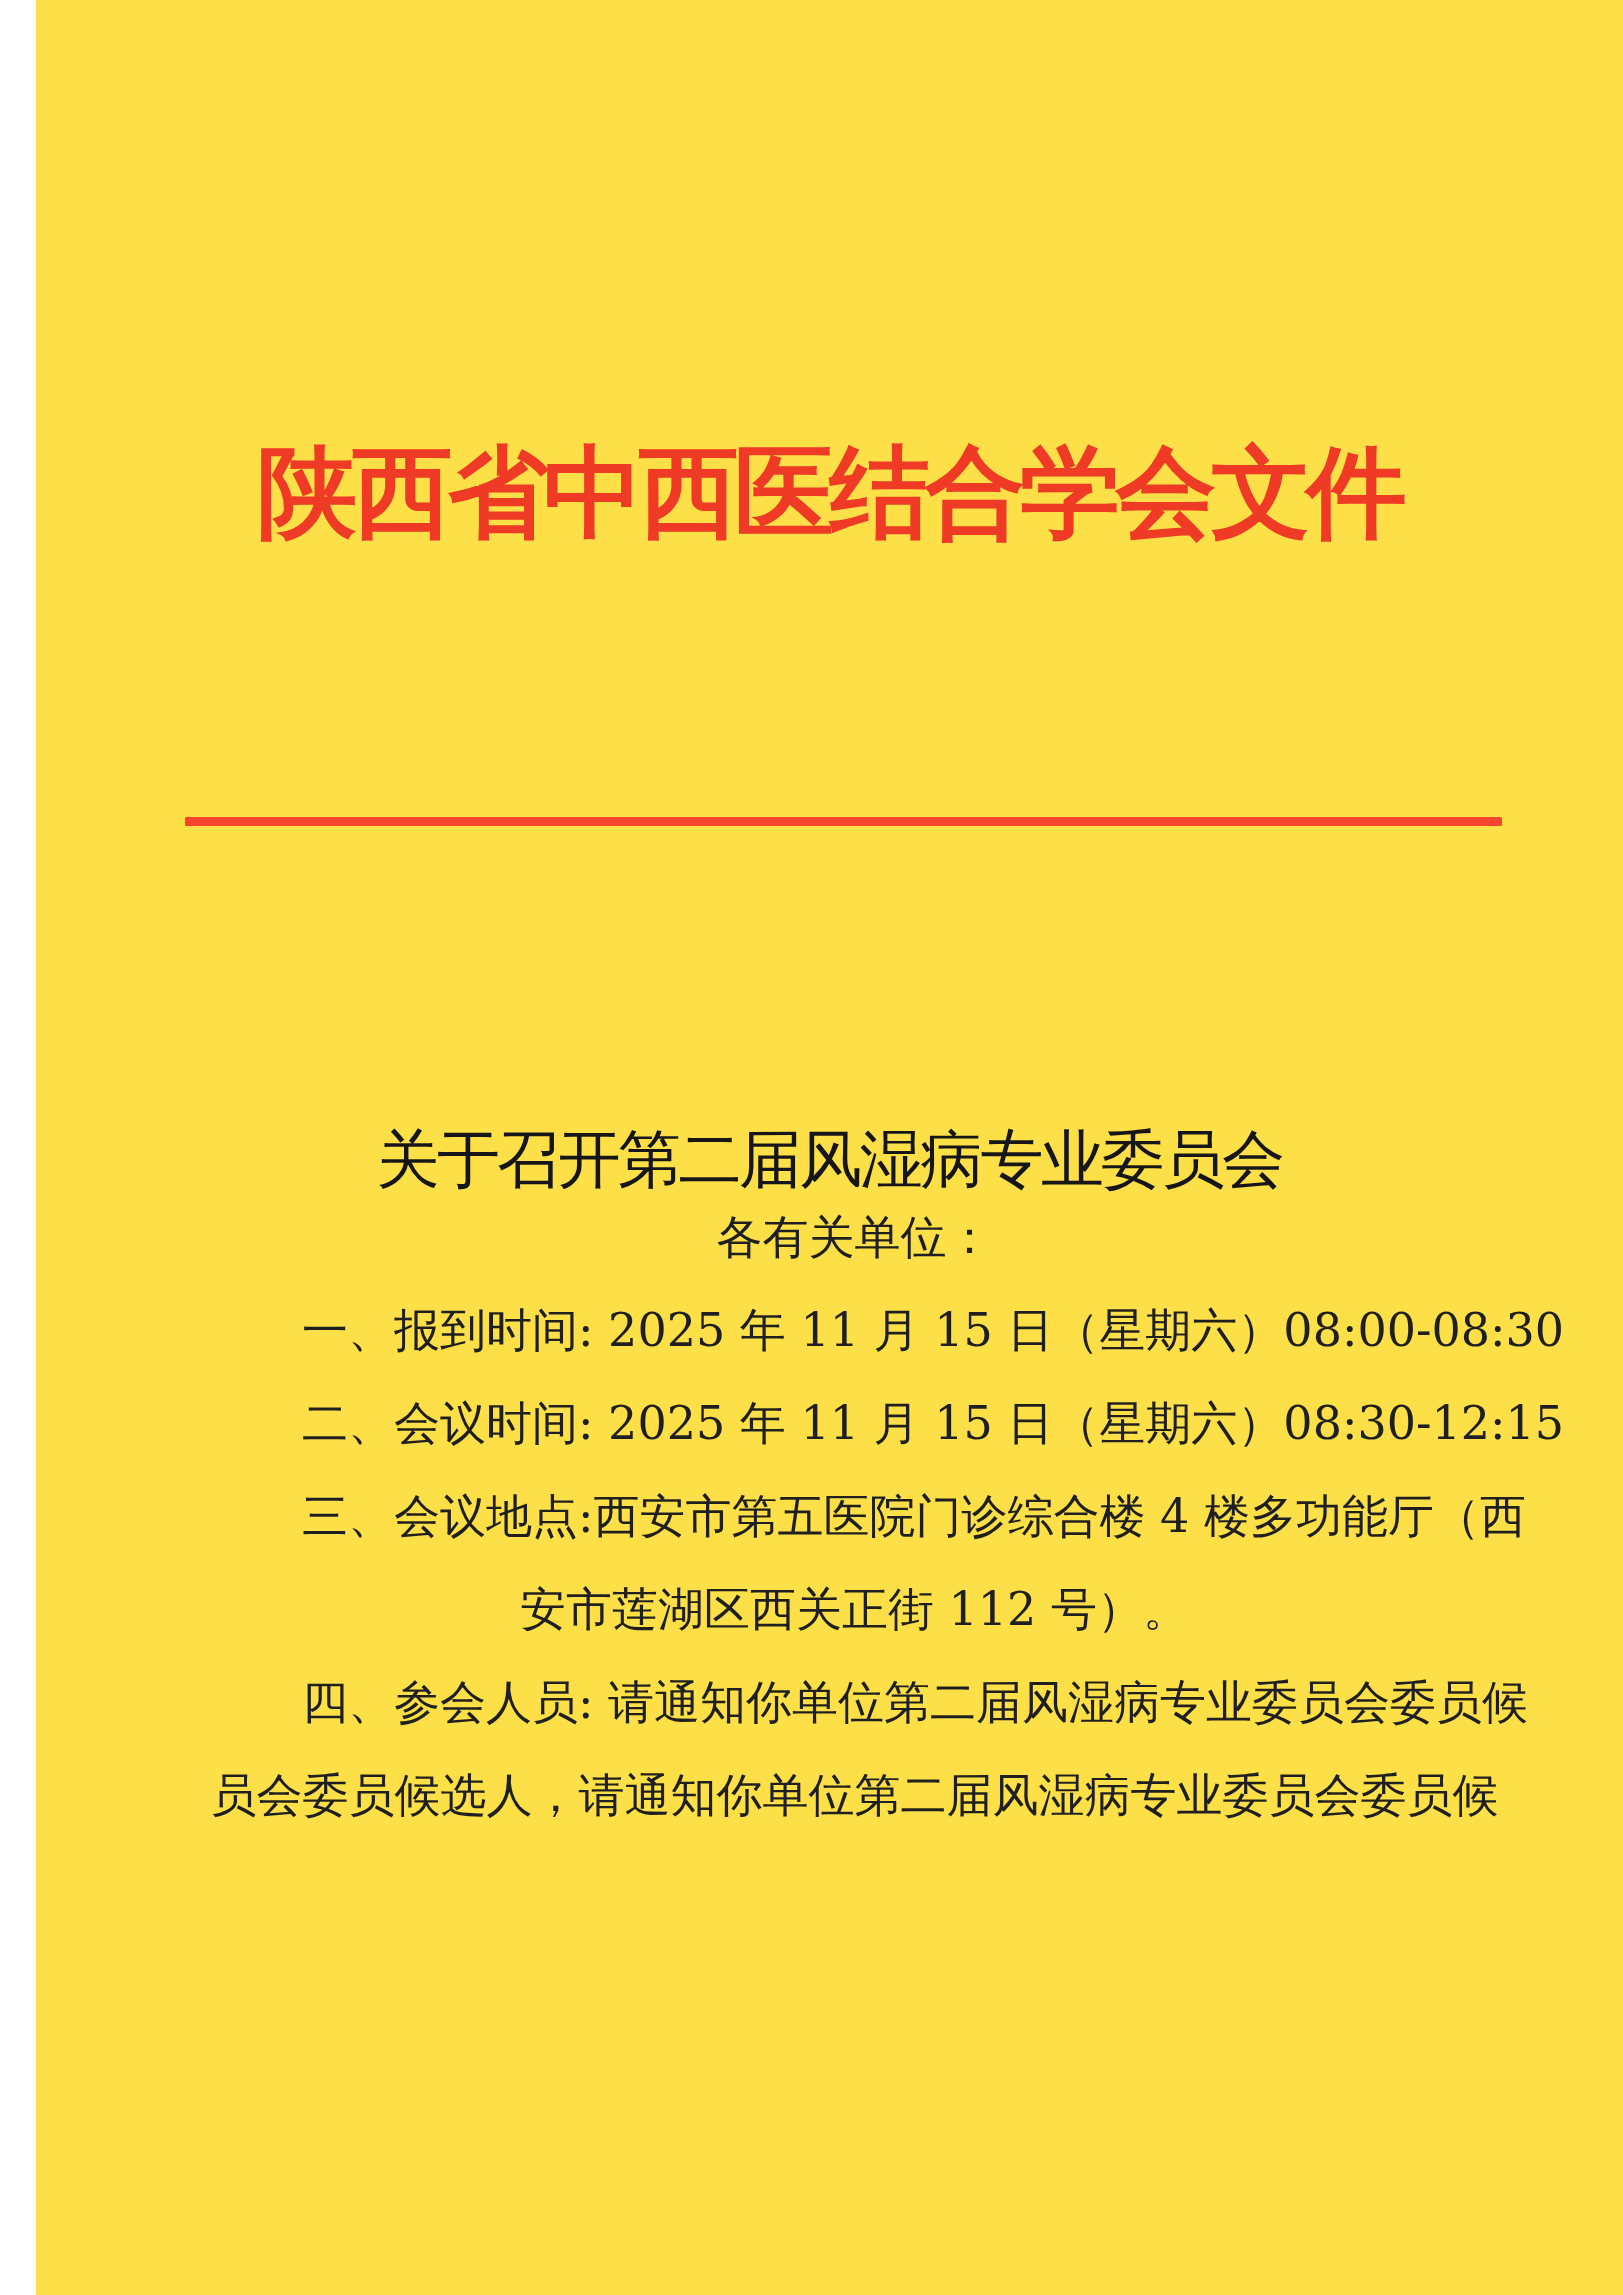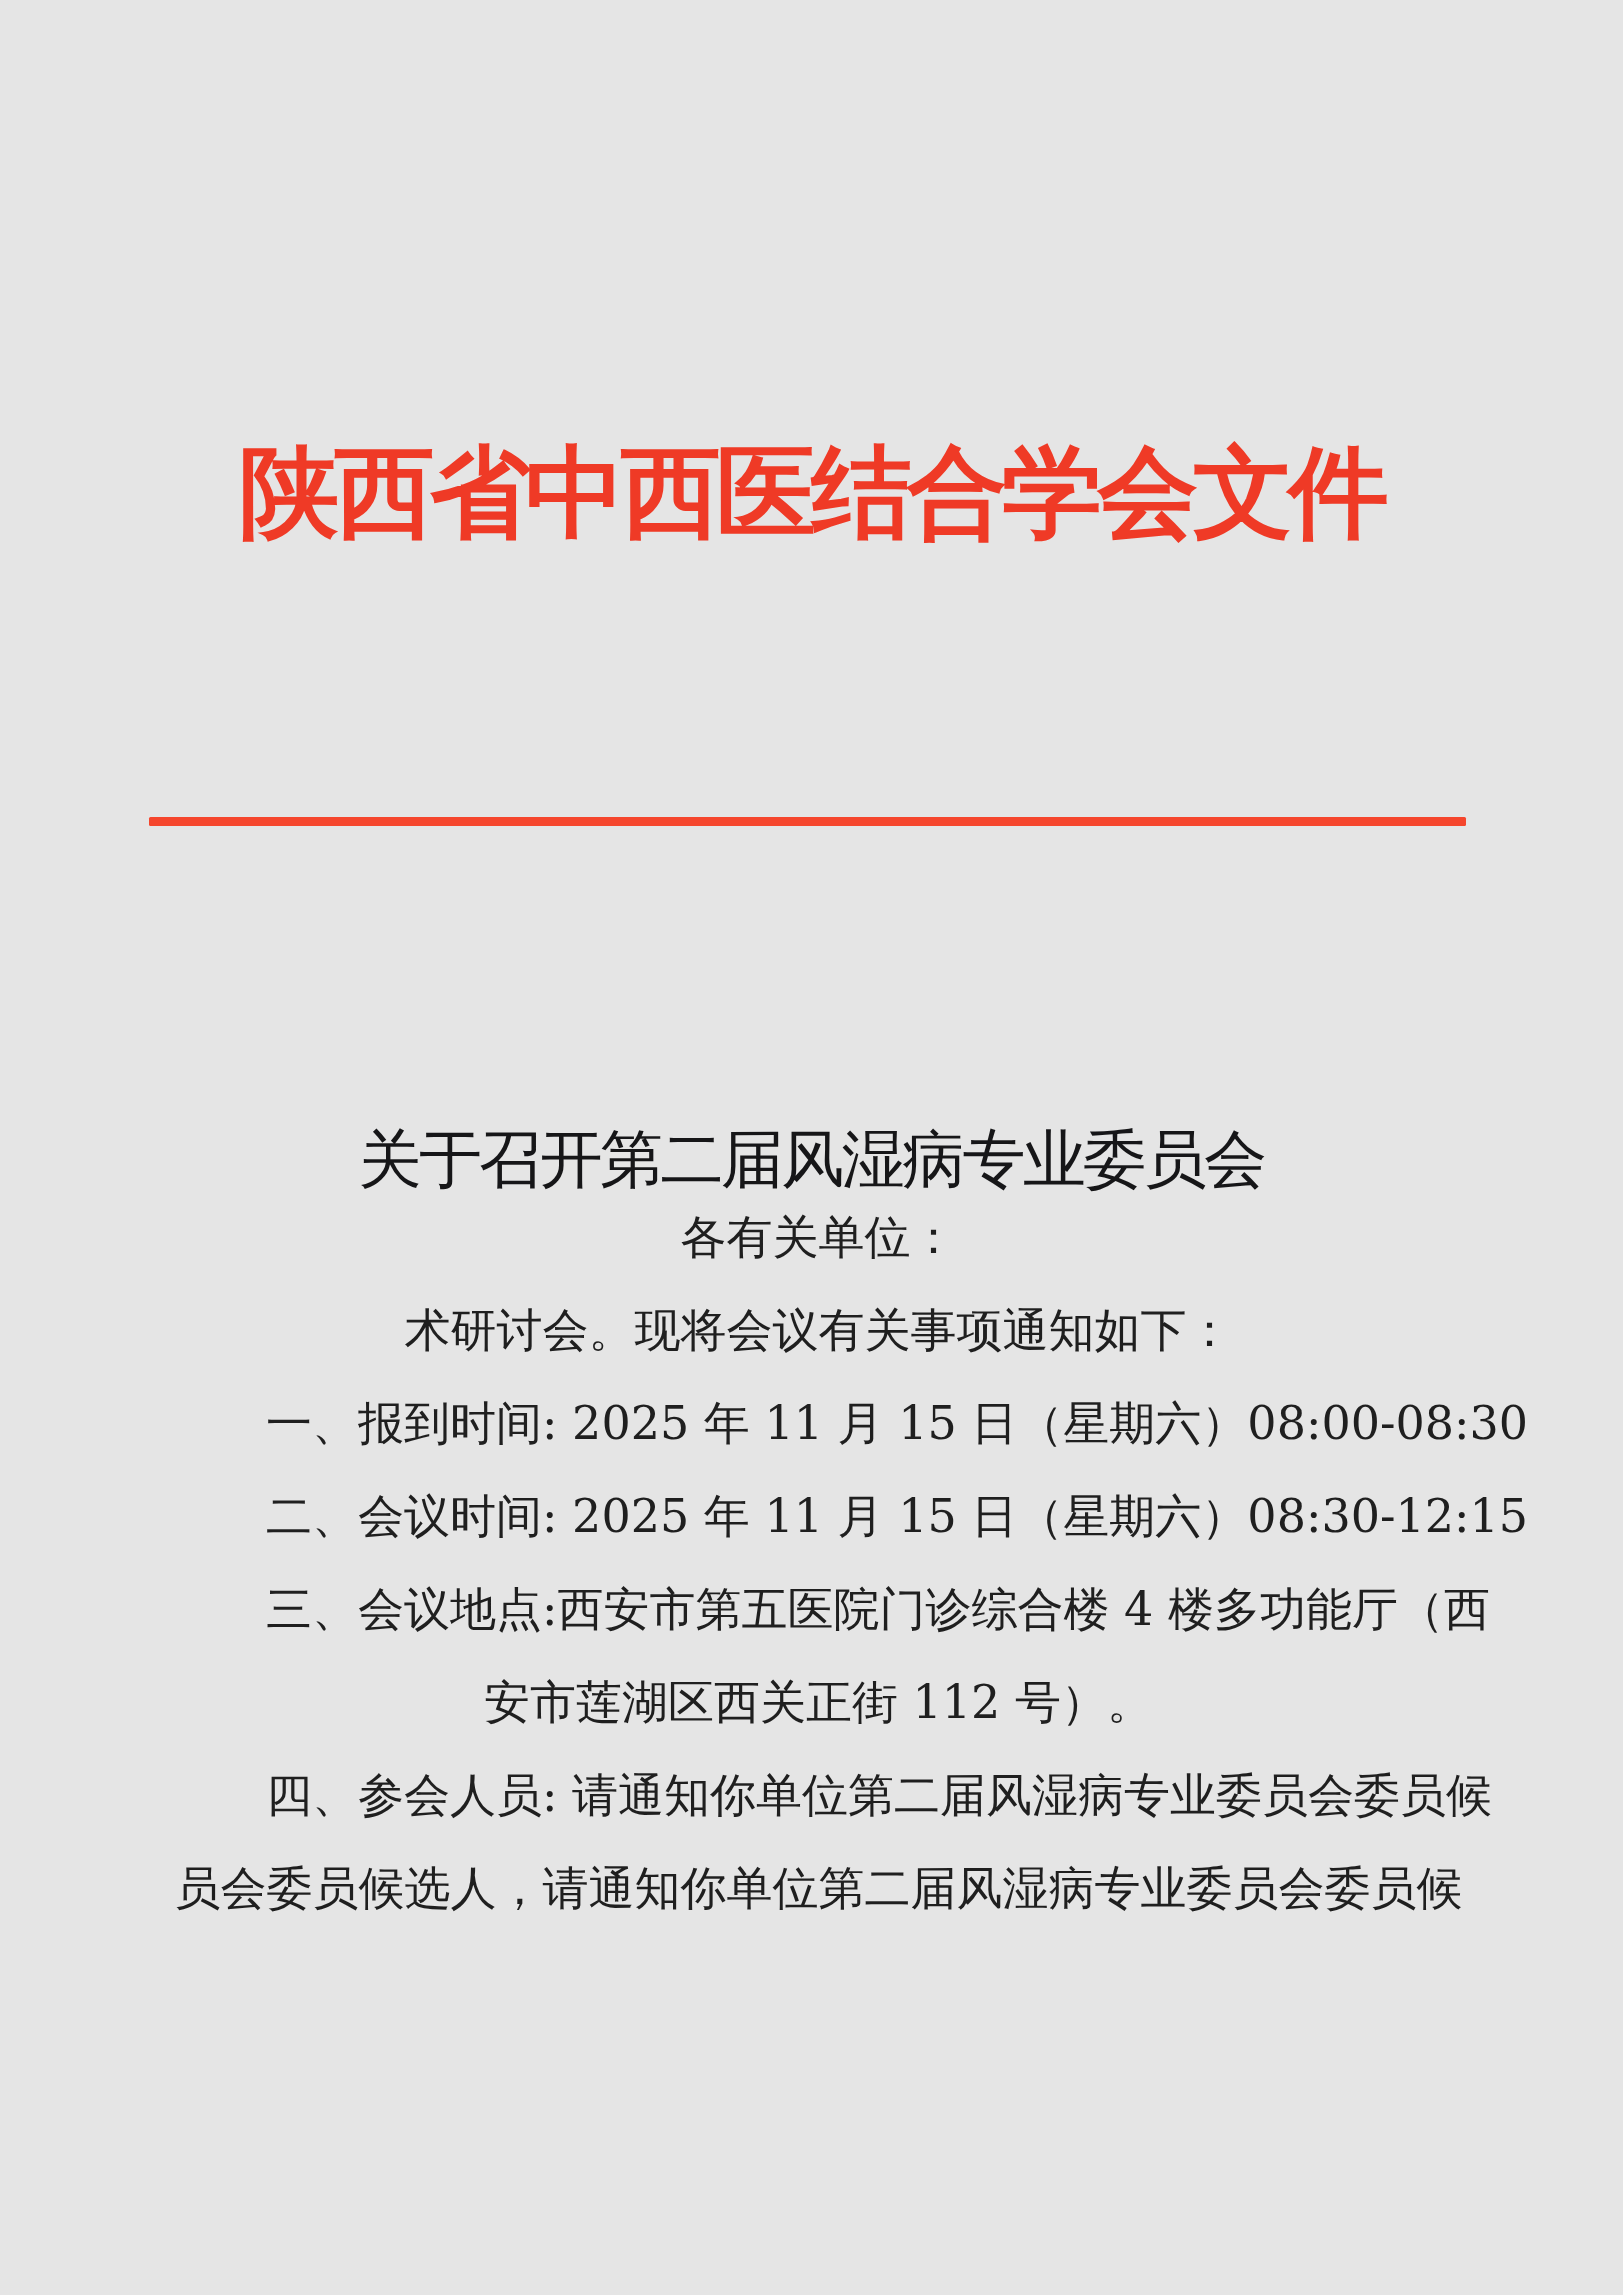--- a/index.html
+++ b/index.html
@@ -10,21 +10,21 @@
   *{margin:0;padding:0;box-sizing:border-box;}
   html,body{background:#ffffff;}
   body{
     width:1623px;height:2295px;
     position:relative;
     font-family:"DejaVu Serif","Liberation Serif",serif;
     color:var(--ink);
     overflow:hidden;
   }
   .page{
-    position:absolute;inset:0;background:#e5e5e5;
+    position:absolute;inset:0;background:#fde047;margin-left:36px;
   }
   .letterhead{
     position:absolute;
     top:427px;left:0;width:100%;
     text-align:center;
     font-size:100px;
     font-weight:700;
     letter-spacing:-4.6px;
     color:var(--accent-red);
     white-space:pre;
@@ -80,21 +80,20 @@
 
 
   <div class="red-line"></div>
 
   <div class="title">
     <div>关于召开第二届风湿病专业委员会</div>
   </div>
 
   <div class="body-block">
     <div class="line">各有关单位：</div>
-    <div class="line">术研讨会。现将会议有关事项通知如下：</div>
     <div class="line">　　一、报到时间: 2025 年 11 月 15 日（星期六）08:00-08:30</div>
     <div class="line">　　二、会议时间: 2025 年 11 月 15 日（星期六）08:30-12:15</div>
     <div class="line">　　三、会议地点:西安市第五医院门诊综合楼 4 楼多功能厅（西</div>
     <div class="line">安市莲湖区西关正街 112 号）。</div>
     <div class="line">　　四、参会人员: 请通知你单位第二届风湿病专业委员会委员候</div>
     <div class="line">员会委员候选人，请通知你单位第二届风湿病专业委员会委员候</div>
   </div>
 
 </div>
 

